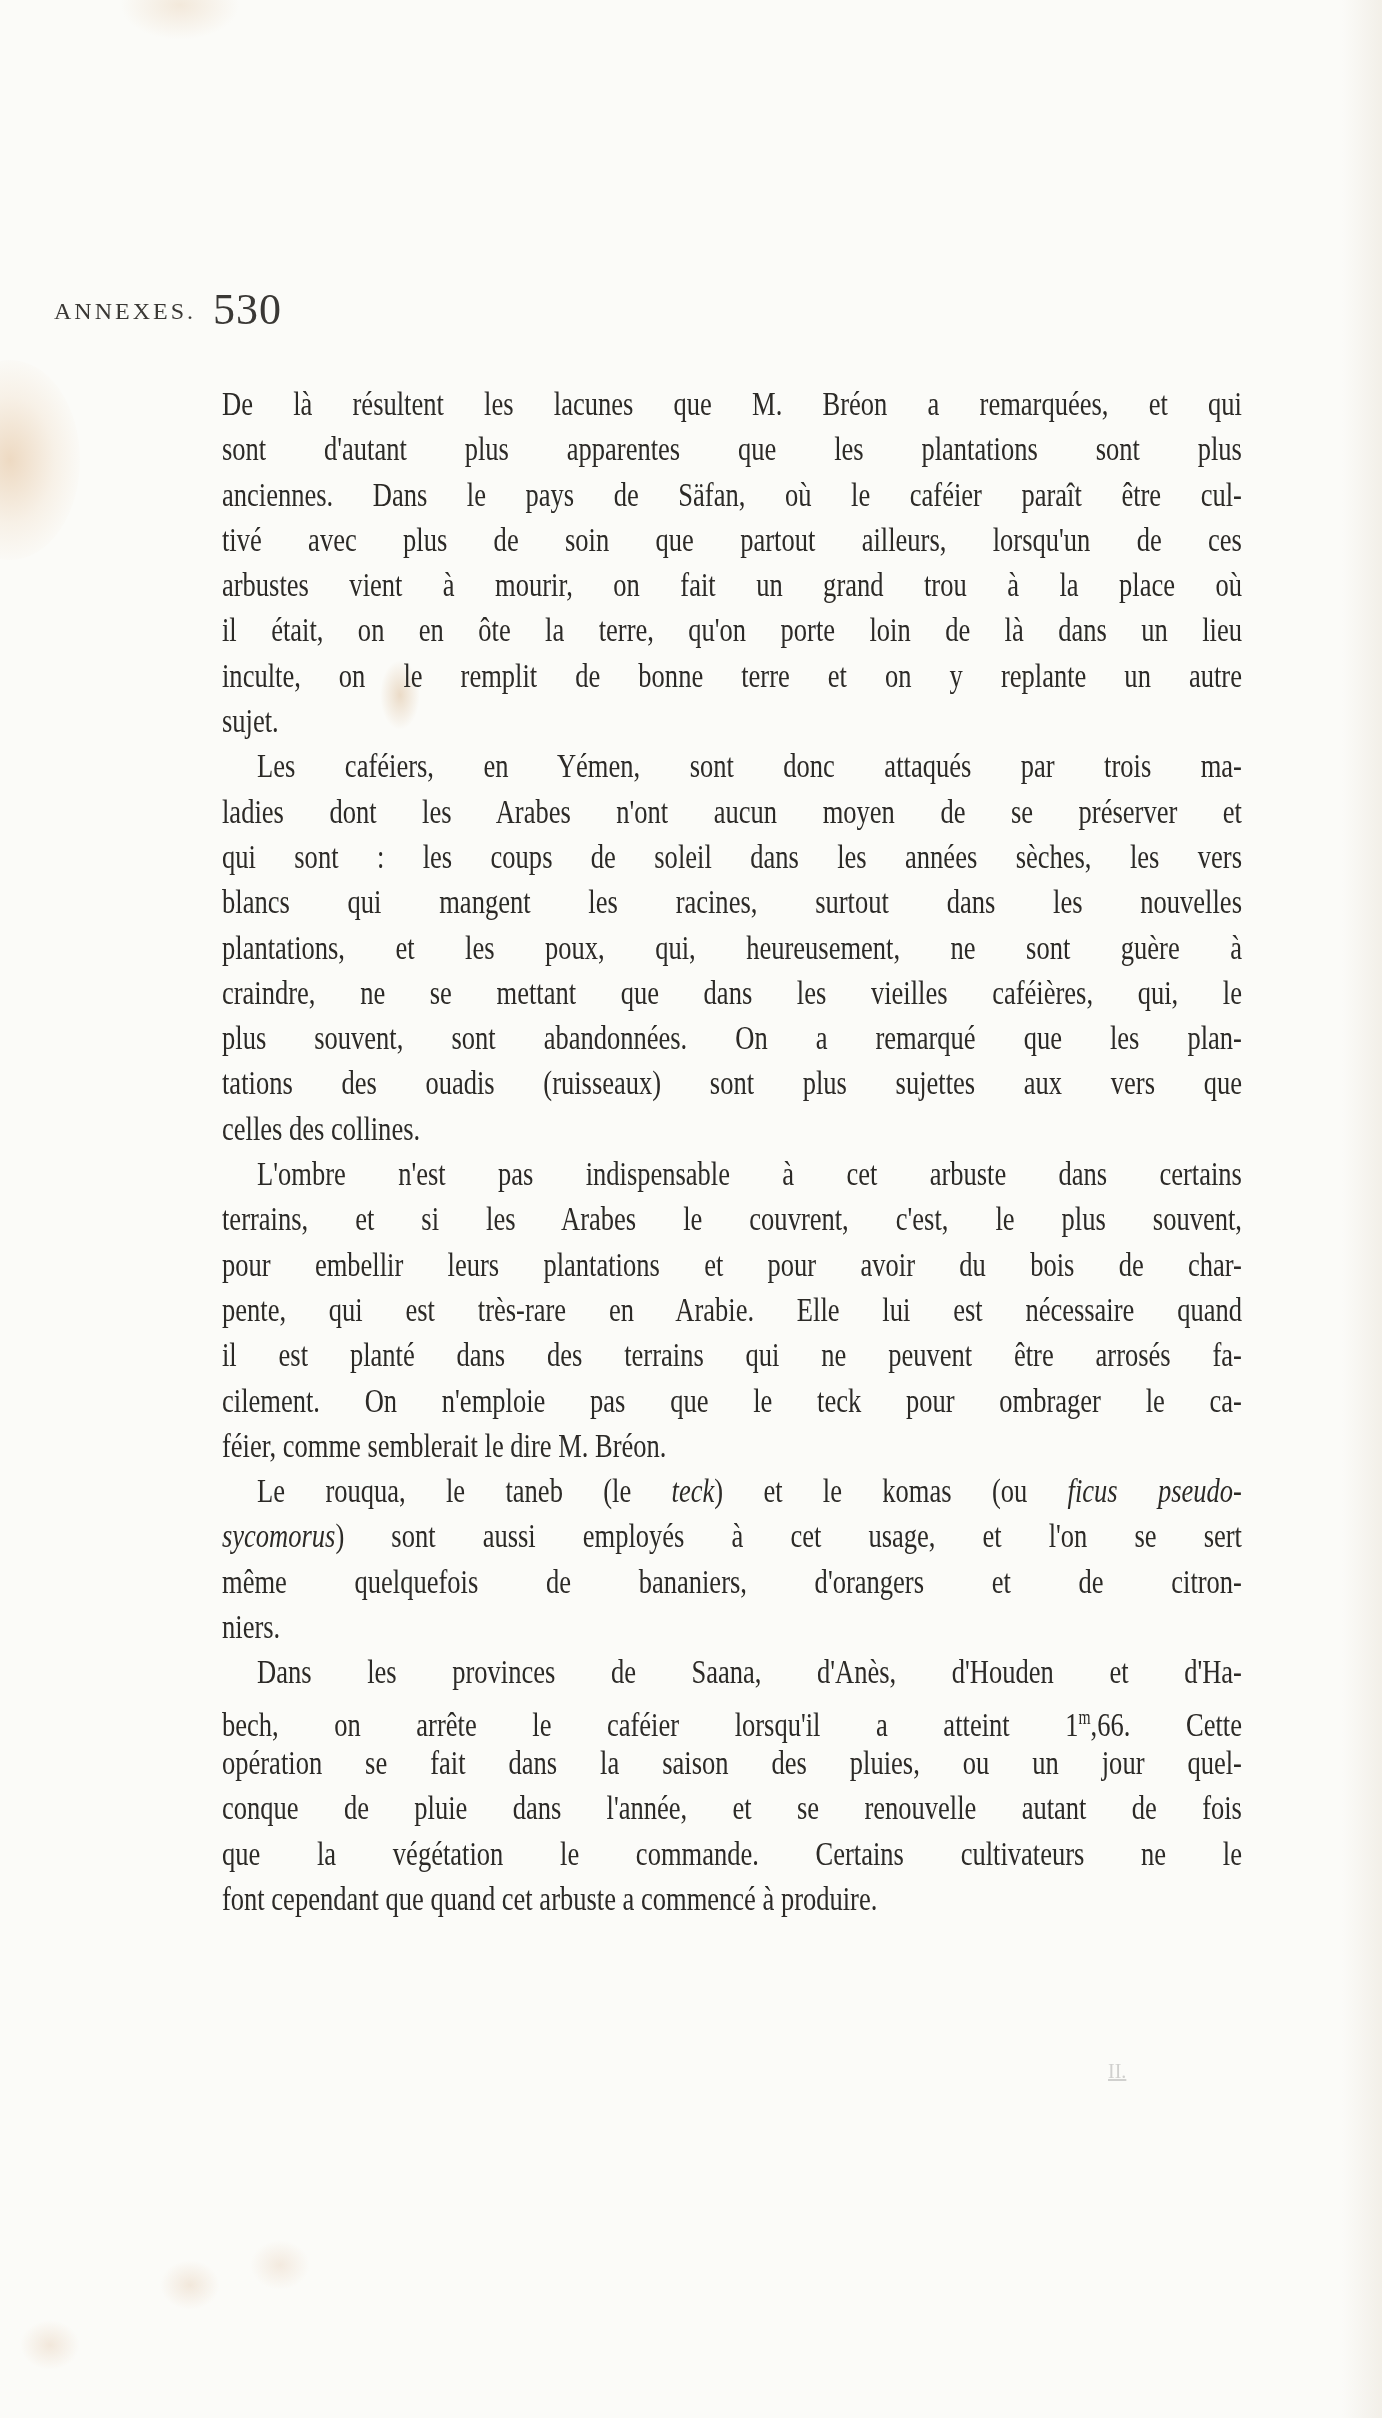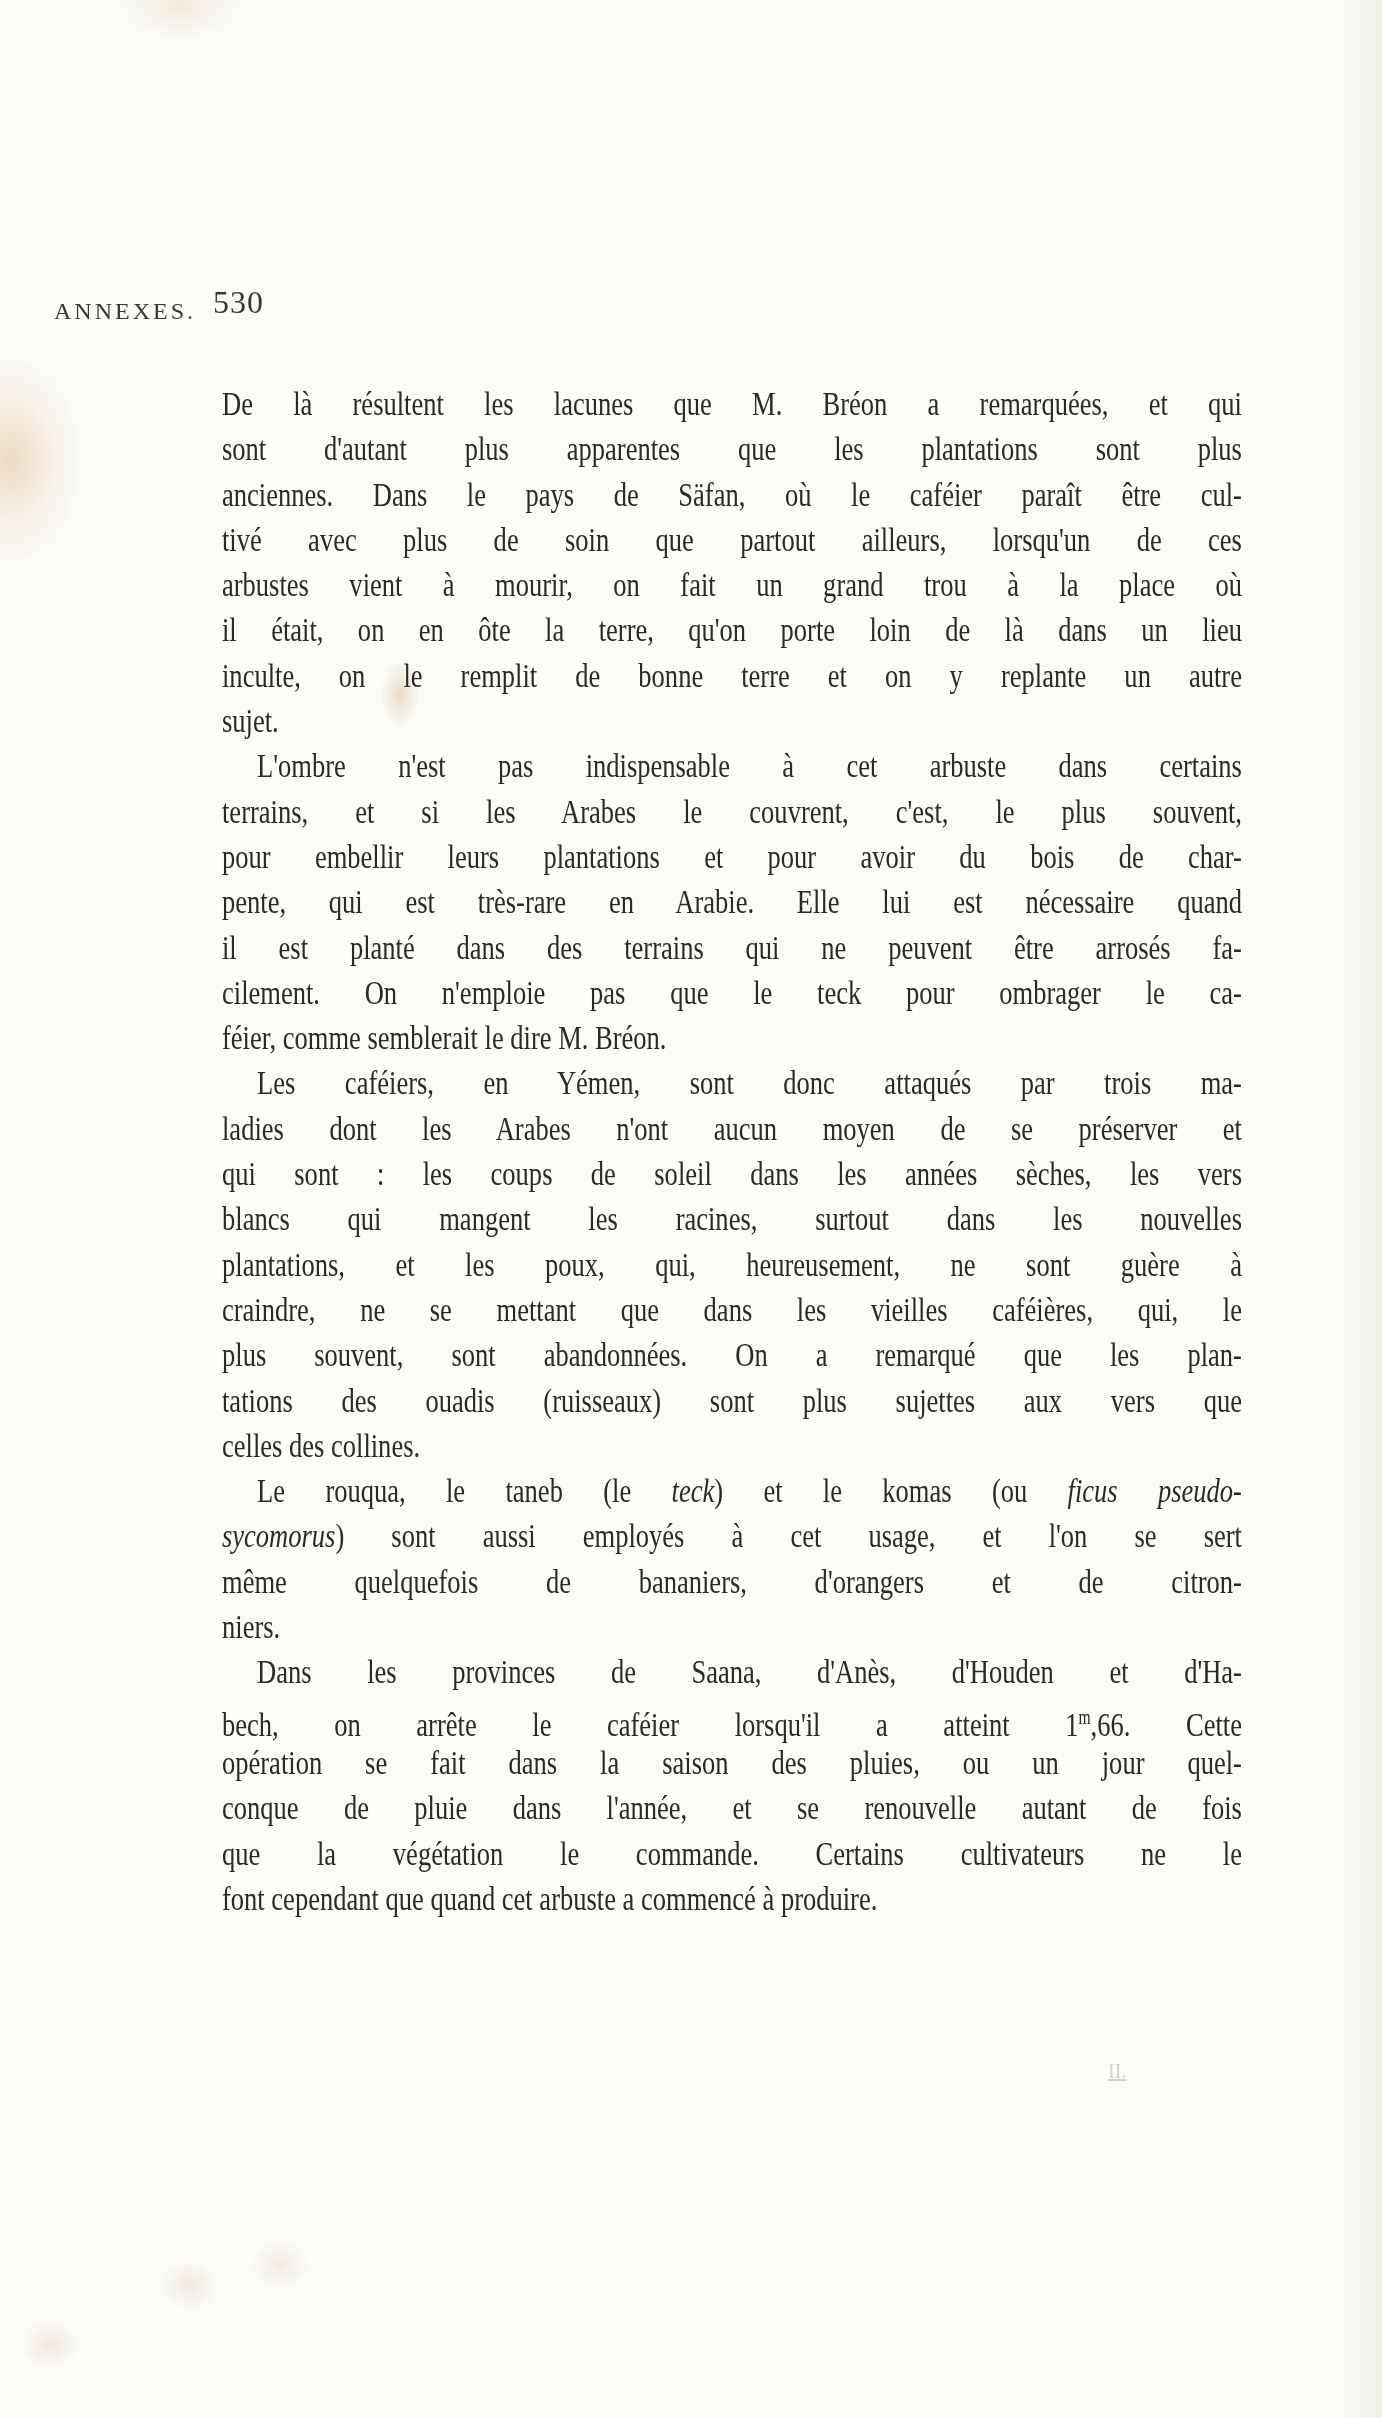--- a/index.html
+++ b/index.html
@@ -40,21 +40,21 @@
       background: radial-gradient(ellipse at center, rgba(225,195,165,0.3) 0%, rgba(251,251,248,0) 70%); }
     .right-edge {
       position: absolute; right: 0; top: 0; width: 40px; height: 2418px;
       background: linear-gradient(to right, rgba(251,251,248,0), rgba(240,236,228,0.8));
     }
 
     .page-number {
       position: absolute;
       left: 213px;
       top: 284px;
-      font-size: 32px;
+      font-size: 44px;
       letter-spacing: 1px;
       color: #3a3835;
     }
     .running-head {
       position: absolute;
       left: 14px;
       width: 1382px;
       top: 298px;
       font-size: 24px;
       letter-spacing: 3px;
@@ -118,39 +118,39 @@
     <div class="line">sont d'autant plus apparentes que les plantations sont plus</div>
     <div class="line">anciennes. Dans le pays de Säfan, où le caféier paraît être cul-</div>
     <div class="line">tivé avec plus de soin que partout ailleurs, lorsqu'un de ces</div>
     <div class="line">arbustes vient à mourir, on fait un grand trou à la place où</div>
     <div class="line">il était, on en ôte la terre, qu'on porte loin de là dans un lieu</div>
     <div class="line">inculte, on le remplit de bonne terre et on y replante un autre</div>
     <div class="line last">sujet.</div>
   </div>
 
   <div>
-    <div class="line indent">L'ombre n'est pas indispensable à cet arbuste dans certains</div>
-    <div class="line">terrains, et si les Arabes le couvrent, c'est, le plus souvent,</div>
-    <div class="line">pour embellir leurs plantations et pour avoir du bois de char-</div>
-    <div class="line">pente, qui est très-rare en Arabie. Elle lui est nécessaire quand</div>
-    <div class="line">il est planté dans des terrains qui ne peuvent être arrosés fa-</div>
-    <div class="line">cilement. On n'emploie pas que le teck pour ombrager le ca-</div>
-    <div class="line last">féier, comme semblerait le dire M. Bréon.</div>
-  </div>
-
-  <div>
     <div class="line indent">Les caféiers, en Yémen, sont donc attaqués par trois ma-</div>
     <div class="line">ladies dont les Arabes n'ont aucun moyen de se préserver et</div>
     <div class="line">qui sont : les coups de soleil dans les années sèches, les vers</div>
     <div class="line">blancs qui mangent les racines, surtout dans les nouvelles</div>
     <div class="line">plantations, et les poux, qui, heureusement, ne sont guère à</div>
     <div class="line">craindre, ne se mettant que dans les vieilles caféières, qui, le</div>
     <div class="line">plus souvent, sont abandonnées. On a remarqué que les plan-</div>
     <div class="line">tations des ouadis (ruisseaux) sont plus sujettes aux vers que</div>
     <div class="line last">celles des collines.</div>
+  </div>
+
+  <div>
+    <div class="line indent">L'ombre n'est pas indispensable à cet arbuste dans certains</div>
+    <div class="line">terrains, et si les Arabes le couvrent, c'est, le plus souvent,</div>
+    <div class="line">pour embellir leurs plantations et pour avoir du bois de char-</div>
+    <div class="line">pente, qui est très-rare en Arabie. Elle lui est nécessaire quand</div>
+    <div class="line">il est planté dans des terrains qui ne peuvent être arrosés fa-</div>
+    <div class="line">cilement. On n'emploie pas que le teck pour ombrager le ca-</div>
+    <div class="line last">féier, comme semblerait le dire M. Bréon.</div>
   </div>
 
   <div>
     <div class="line indent"><span>Le rouqua, le taneb (le </span><i class="it">teck</i><span>) et le komas (ou </span><i class="it">ficus pseudo-</i></div>
     <div class="line"><i class="it">sycomorus</i><span>) sont aussi employés à cet usage, et l'on se sert</span></div>
     <div class="line">même quelquefois de bananiers, d'orangers et de citron-</div>
     <div class="line last">niers.</div>
   </div>
 
   <div>

